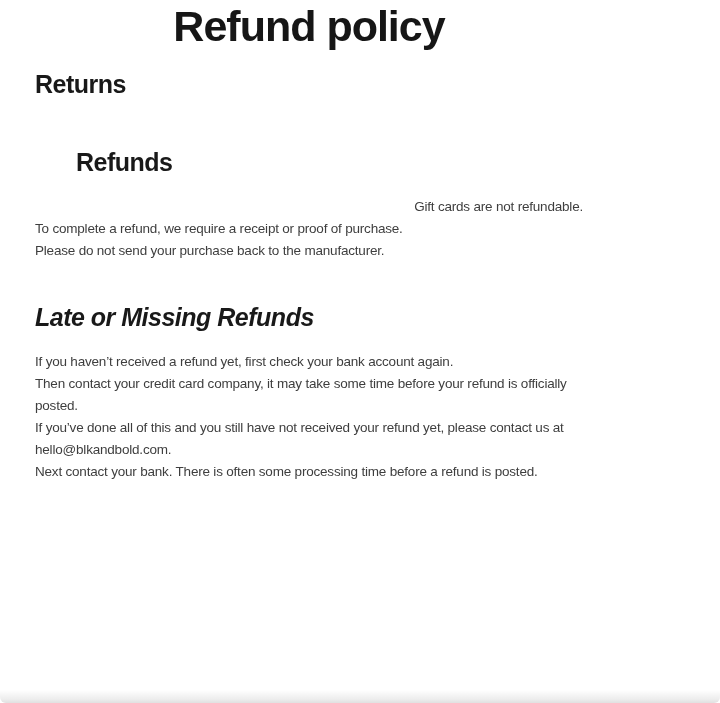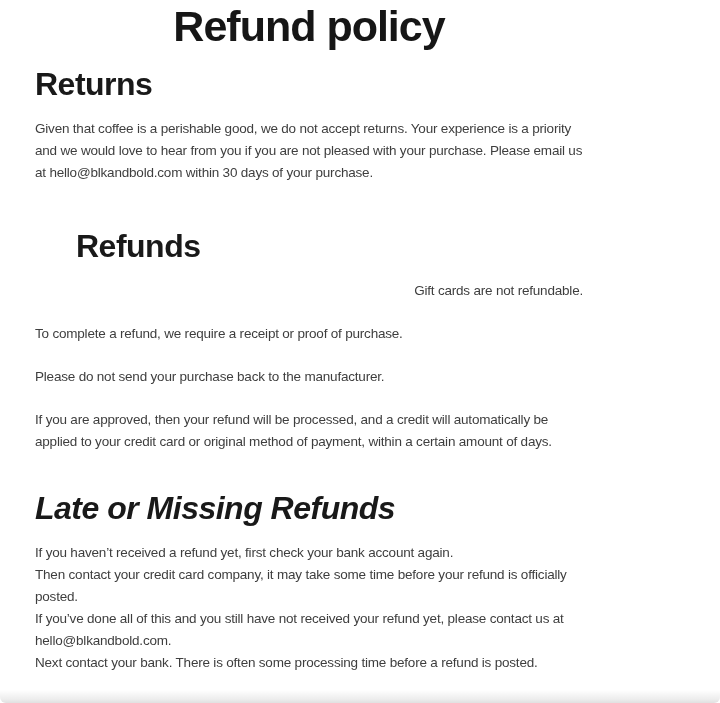--- a/index.html
+++ b/index.html
@@ -21,68 +21,66 @@
     margin: 0;
     font-size: 43px;
     line-height: 52px;
     font-weight: 900;
     letter-spacing: -1px;
     color: #161616;
     text-align: center;
   }
   h2 {
     margin: 0;
-    font-size: 32px;
+    font-size: 25px;
     line-height: 32px;
     font-weight: 800;
     letter-spacing: -0.5px;
     color: #191919;
   }
   p, .line {
     margin: 0;
     font-size: 13.5px;
     letter-spacing: -0.2px;
     line-height: 22px;
     color: #3e3e3e;
   }
   
   .sec-returns h2      { margin-top: 16px; }
   .sec-returns p       { margin-top: 18px; }
   .sec-refunds h2      { margin-top: 46px; margin-left: 41px; }
   .sec-refunds p.p0    { margin-top: 18px; text-align: right; }
-  .sec-refunds p.pn    { margin-top: 21px; }
+  .sec-refunds p.pn    { }
   .sec-late h2         { margin-top: 39px; font-style: italic; }
   .sec-late .lines     { margin-top: 18px; }
   .bottom-shadow {
     position: absolute;
     left: 0; right: 0; bottom: 0;
     height: 13px;
     background: linear-gradient(to bottom, rgba(0,0,0,0) 0%, rgba(0,0,0,0.07) 70%, rgba(0,0,0,0.12) 100%);
     border-radius: 0 0 6px 6px;
     pointer-events: none;
   }
 </style>
 </head>
 <body>
 
 <div class="content">
 
   <h1>Refund policy</h1>
 
   <section class="sec-returns">
     <h2>Returns</h2>
-    <p>Given that coffee is a perishable good, we do not accept returns. Your experience is a priority and we would love to hear from you if you are not pleased with your purchase. Please email us at hello@blkandbold.com within 30 days of your purchase.</p>
   </section>
 
   <section class="sec-refunds">
     <h2>Refunds</h2>
     <p class="p0">Gift cards are not refundable.</p>
     <p class="pn">To complete a refund, we require a receipt or proof of purchase.</p>
     <p class="pn">Please do not send your purchase back to the manufacturer.</p>
-    <p class="pn">If you are approved, then your refund will be processed, and a credit will automatically be applied to your credit card or original method of payment, within a certain amount of days.</p>
   </section>
 
   <section class="sec-late">
     <h2>Late or Missing Refunds</h2>
     <div class="lines">
       <div class="line">If you haven’t received a refund yet, first check your bank account again.</div>
       <div class="line">Then contact your credit card company, it may take some time before your refund is officially posted.</div>
       <div class="line">If you’ve done all of this and you still have not received your refund yet, please contact us at hello@blkandbold.com.</div>
       <div class="line">Next contact your bank. There is often some processing time before a refund is posted.</div>
     </div>

